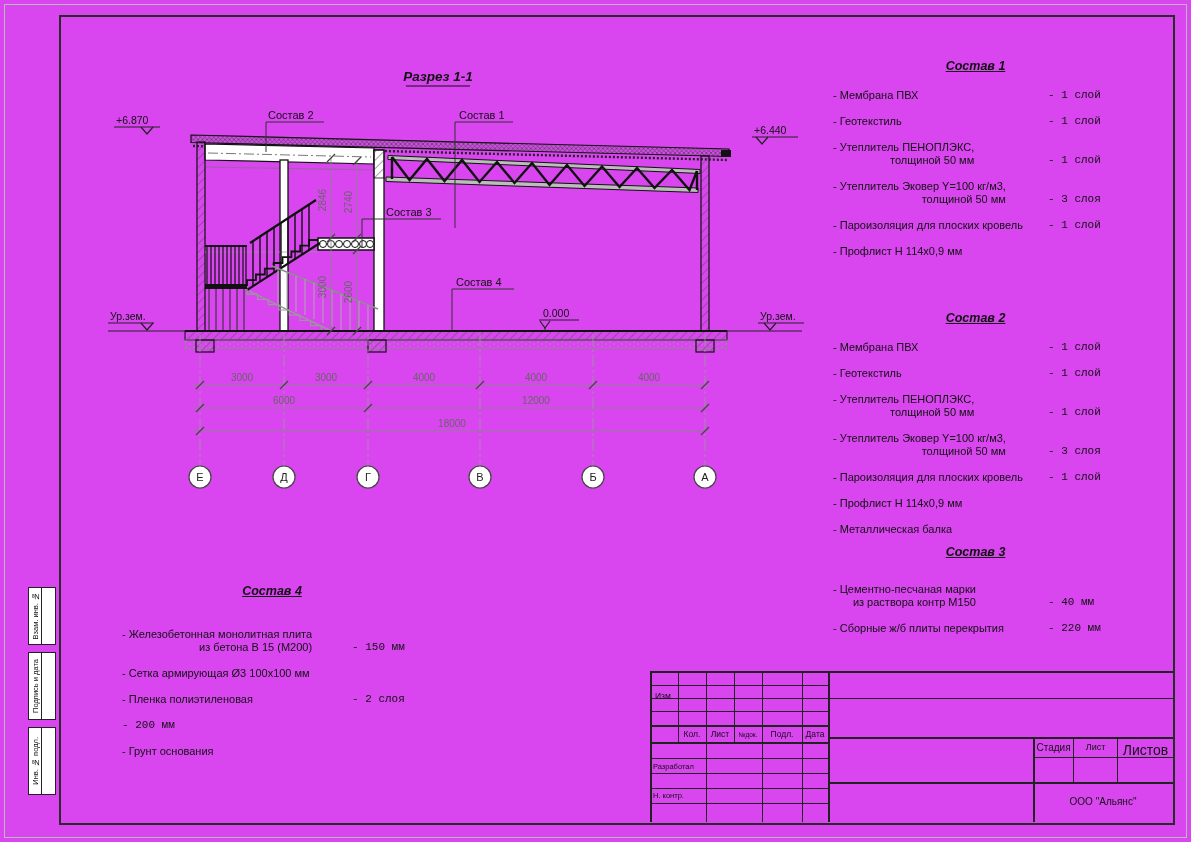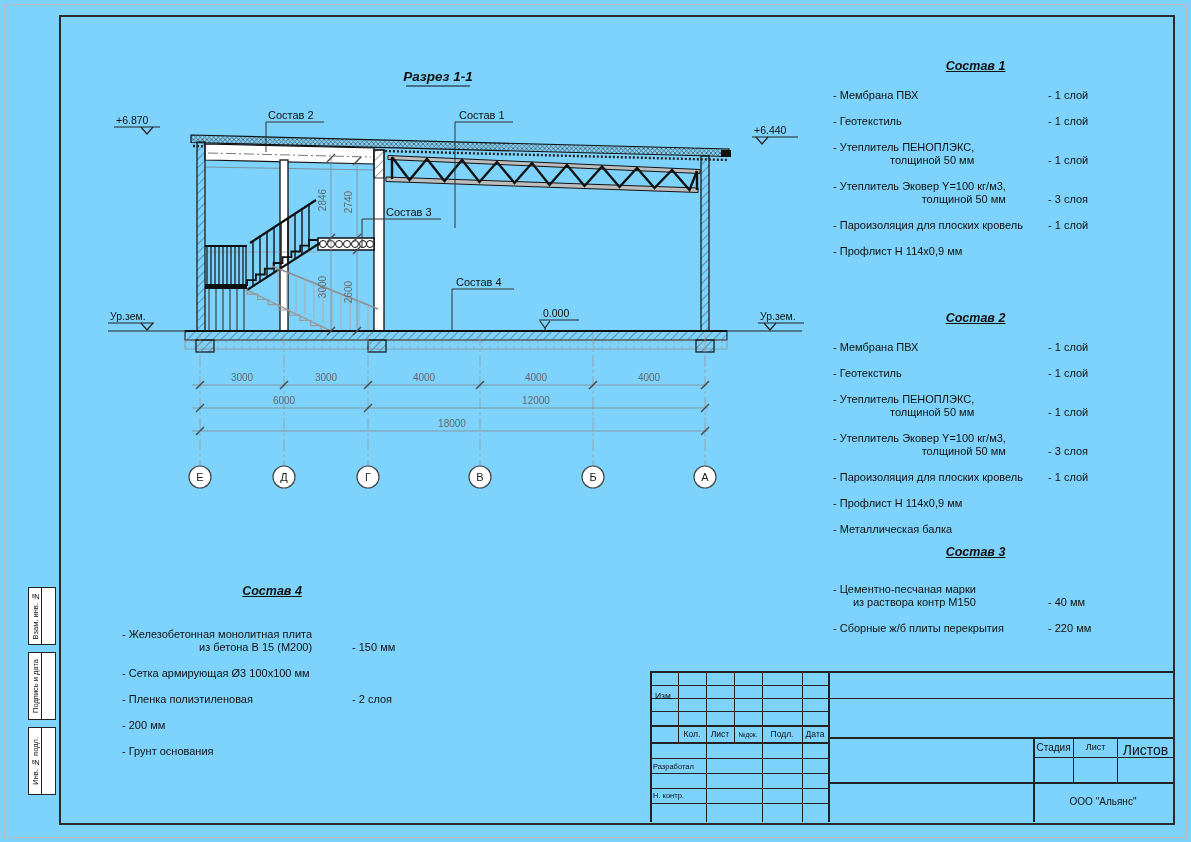--- a/index.html
+++ b/index.html
@@ -1,29 +1,29 @@
 <!DOCTYPE html>
 <html><head>
 <meta charset="utf-8">
 <style>
   html,body{margin:0;padding:0;background:#fff;}
-  .sheet{position:relative;width:1191px;height:842px;background:#7dd3fc;overflow:hidden;
+  .sheet{position:relative;width:1191px;height:842px;background:#d946ef;overflow:hidden;
          font-family:"Liberation Sans", sans-serif;color:#1a1a1a;}
   .outer-border{position:absolute;left:4px;top:4px;right:4px;bottom:4px;border:1px solid #b9b9b9;}
   .frame{position:absolute;left:59px;top:15px;width:1112px;height:806px;border:2px solid #2a2a2a;}
   svg{position:absolute;left:0;top:0;}
   
   .clist{position:absolute;font-size:11px;line-height:13px;color:#111;}
   .clist .hdr{font-style:italic;font-weight:bold;font-size:12.5px;text-decoration:underline;
               text-align:center;margin-bottom:16px;}
   .clist .row{display:flex;justify-content:space-between;align-items:flex-end;margin-bottom:13px;}
   .clist .nm span{display:block;white-space:nowrap;text-align:right;}
   .clist .nm .l2{padding-left:7px;}
   .clist .nm .l2:empty{display:none;}
-  .clist .q{white-space:nowrap;width:70px;flex:none;text-align:left;}
+  .clist .q{white-space:nowrap;width:70px;flex:none;text-align:left;font-family:Liberation Mono, monospace;}
   #list3 .hdr{margin-bottom:24px;}
   #list4 .hdr{margin-bottom:30px;}
   
   .hl,.vl{position:absolute;background:#222;}
   .tb-lab{position:absolute;font-size:8.5px;color:#111;white-space:nowrap;}
   .ctr{text-align:center;}
   
   .vbox{position:absolute;left:28px;width:26px;border:1.5px solid #222;display:flex;background:#fff;}
   .vbox .lab{width:12px;border-right:1px solid #222;display:flex;align-items:center;justify-content:center;}
   .vbox .lab span{writing-mode:vertical-rl;transform:rotate(180deg);font-size:7.5px;white-space:nowrap;color:#111;}

